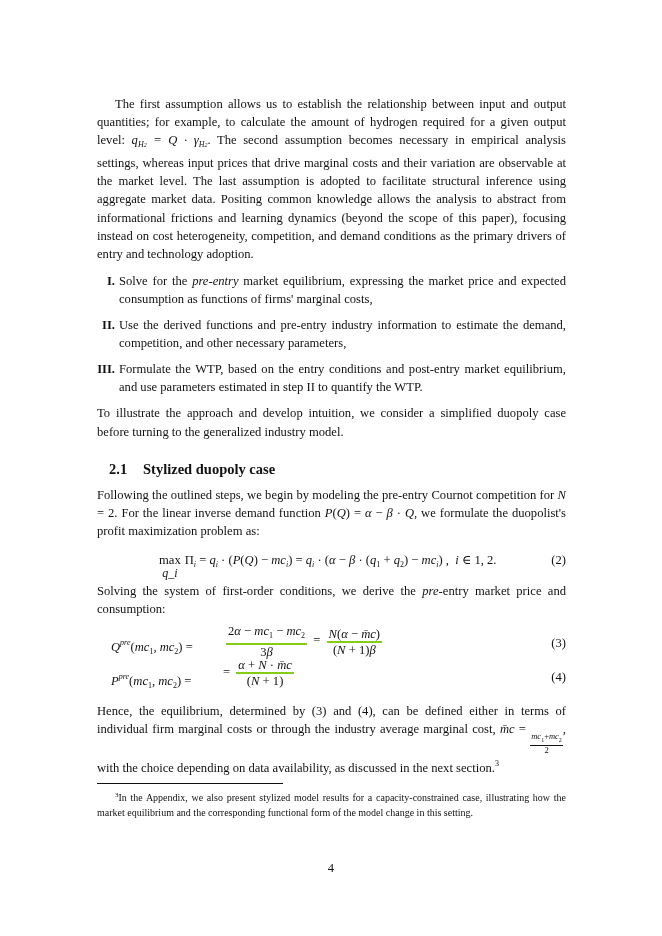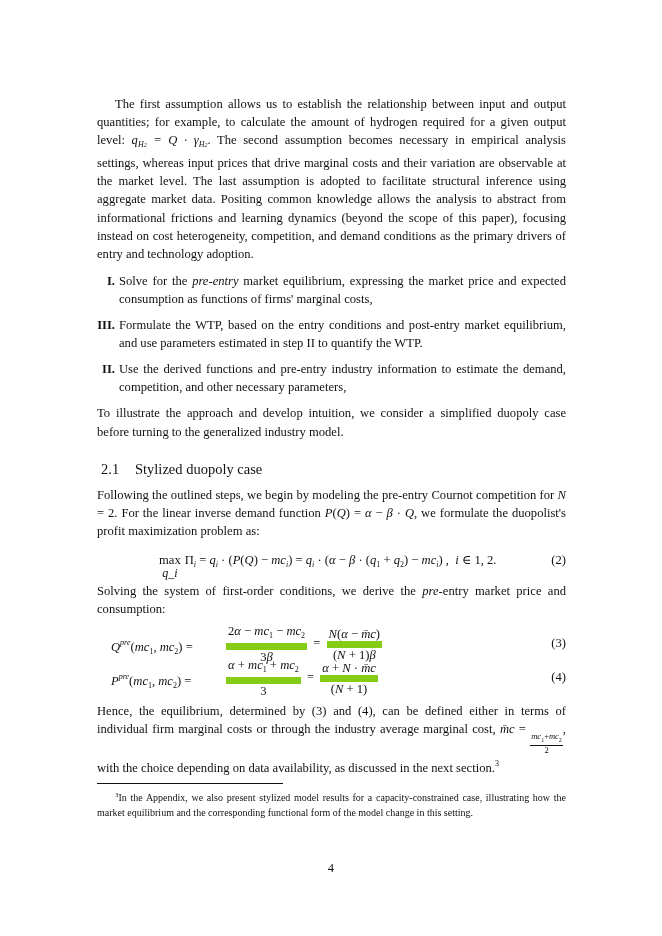--- a/index.html
+++ b/index.html
@@ -7,29 +7,29 @@
          font-family: "DejaVu Serif", "Liberation Serif", serif; color: #111; }
   .page { position: absolute; left: 97px; top: 95px; width: 469px;
           font-family: "Liberation Serif", "DejaVu Serif", serif;
           font-size: 12.6px; line-height: 18.1px; }
   p { margin: 0; text-align: justify; }
   .indent { text-indent: 18px; }
   i, .m { font-style: italic; }
   .steps { margin: 9px 0 0 0; padding: 0; list-style: none; }
   .steps li { position: relative; padding-left: 22px; margin-bottom: 8px; text-align: justify; }
   .steps .num { position: absolute; right: calc(100% - 18px); font-weight: bold; white-space: nowrap; }
-  h2 { font-size: 14.5px; font-weight: normal; margin: 18px 0 7px 4px; line-height: 20px; }
+  h2 { font-size: 14.5px; font-weight: bold; margin: 18px 0 7px 12px; line-height: 20px; }
   h2 .secnum { display: inline-block; width: 34px; }
   .eq { position: relative; height: 26px; margin: 8px 0 8px 0; }
   .eq .body { position: absolute; left: 62px; top: 3px; white-space: nowrap; }
   .eq .tag { position: absolute; right: 0; top: 3px; }
   .sub { font-size: 8px; vertical-align: -3px; }
   .sup { font-size: 8px; vertical-align: 6px; }
   .frac { display: inline-flex; flex-direction: column; align-items: center; vertical-align: middle; margin: 0 3px; }
-  .frac .n { border-bottom: 7px solid #84cc16; padding: 0 2px; line-height: 14px; }
+  .frac .n { border-bottom: 2px solid #84cc16; padding: 0 2px; line-height: 14px; }
   .frac .d { padding: 0 2px; line-height: 14px; }
   .eqblock { position: relative; margin: 6px 0 10px 0; }
   .eqrow { position: relative; height: 34px; }
   .eqrow .lhs { position: absolute; right: 345px; top: 10px; white-space: nowrap; }
   .eqrow .rhs { position: absolute; left: 126px; top: 0; white-space: nowrap; }
   .eqrow .tag { position: absolute; right: 0; top: 10px; }
   .maxsub { display: inline-flex; flex-direction: column; align-items: center; vertical-align: top; margin-right: 4px; }
   .maxsub .lim { font-size: 12px; line-height: 8px; font-style: italic; }
   .footrule { width: 186px; border-top: 0.8px solid #111; margin: 6px 0 4px 0; }
   .footnote { font-size: 10px; line-height: 15px; text-align: justify; }
@@ -45,24 +45,24 @@
 <div class="page">
 
   <p class="indent"><span>The first assumption allows us to establish the relationship between input and output quantities; for example, to calculate the amount of hydrogen required for a given output level:</span> <span class="m">q<span class="sub">H<span style="font-size:6px">2</span></span> = Q · γ<span class="sub">H<span style="font-size:6px">2</span></span></span><span>. The second assumption becomes necessary in empirical analysis settings, whereas input prices that drive marginal costs and their variation are observable at the market level. The last assumption is adopted to facilitate structural inference using aggregate market data. Positing common knowledge allows the analysis to abstract from informational frictions and learning dynamics (beyond the scope of this paper), focusing instead on cost heterogeneity, competition, and demand conditions as the primary drivers of entry and technology adoption.</span></p>
 
 
   <ul class="steps">
     <li>
       <span class="num">I.</span><span>Solve for the </span><i>pre-entry</i><span> market equilibrium, expressing the market price and expected consumption as functions of firms' marginal costs,</span>
     </li>
     <li>
-      <span class="num">III.</span><span>Formulate the WTP, based on the entry conditions and post-entry market equilibrium, and use parameters estimated in step II to quantify the WTP.</span>
+      <span class="num">II.</span><span>Use the derived functions and pre-entry industry information to estimate the demand, competition, and other necessary parameters,</span>
     </li>
     <li>
-      <span class="num">II.</span><span>Use the derived functions and pre-entry industry information to estimate the demand, competition, and other necessary parameters,</span>
+      <span class="num">III.</span><span>Formulate the WTP, based on the entry conditions and post-entry market equilibrium, and use parameters estimated in step II to quantify the WTP.</span>
     </li>
   </ul>
 
   <p>To illustrate the approach and develop intuition, we consider a simplified duopoly case before turning to the generalized industry model.</p>
 
   <h2><span class="secnum">2.1</span><span>Stylized duopoly case</span></h2>
 
   <p><span>Following the outlined steps, we begin by modeling the pre-entry Cournot competition for</span> <span class="m">N</span> <span>= 2. For the linear inverse demand function</span> <span class="m">P</span>(<span class="m">Q</span>) = <span class="m">α</span> − <span class="m">β</span> · <span class="m">Q</span><span>, we formulate the duopolist's profit maximization problem as:</span></p>
 
   <div class="eq">
@@ -88,24 +88,21 @@
         <span class="frac">
             <span class="n"><span class="m">N</span>(<span class="m">α</span> − <span class="m">m̄c</span>)</span>
             <span class="d">(<span class="m">N</span> + 1)<span class="m">β</span></span>
           </span>
       </span>
       <span class="tag">(3)</span>
     </div>
     <div class="eqrow">
       <span class="lhs" style="left:14px;right:auto;"><span class="m">P</span><span class="sup m">pre</span>(<span class="m">mc</span><span class="sub">1</span>, <span class="m">mc</span><span class="sub">2</span>) =</span>
       <span class="rhs">
-        <span class="frac">
-            <span class="n"><span class="m">α</span> + <span class="m">mc</span><span class="sub">1</span> + <span class="m">mc</span><span class="sub">2</span></span>
-            <span class="d">3</span>
-          </span> =
+         =
         <span class="frac">
             <span class="n"><span class="m">α</span> + <span class="m">N</span> · <span class="m">m̄c</span></span>
             <span class="d">(<span class="m">N</span> + 1)</span>
           </span>
       </span>
       <span class="tag">(4)</span>
     </div>
   </div>
 
   <p><span>Hence, the equilibrium, determined by (3) and (4), can be defined either in terms of individual firm marginal costs or through the industry average marginal cost,</span> <span class="m">m̄c</span> = <span class="smallfrac">

